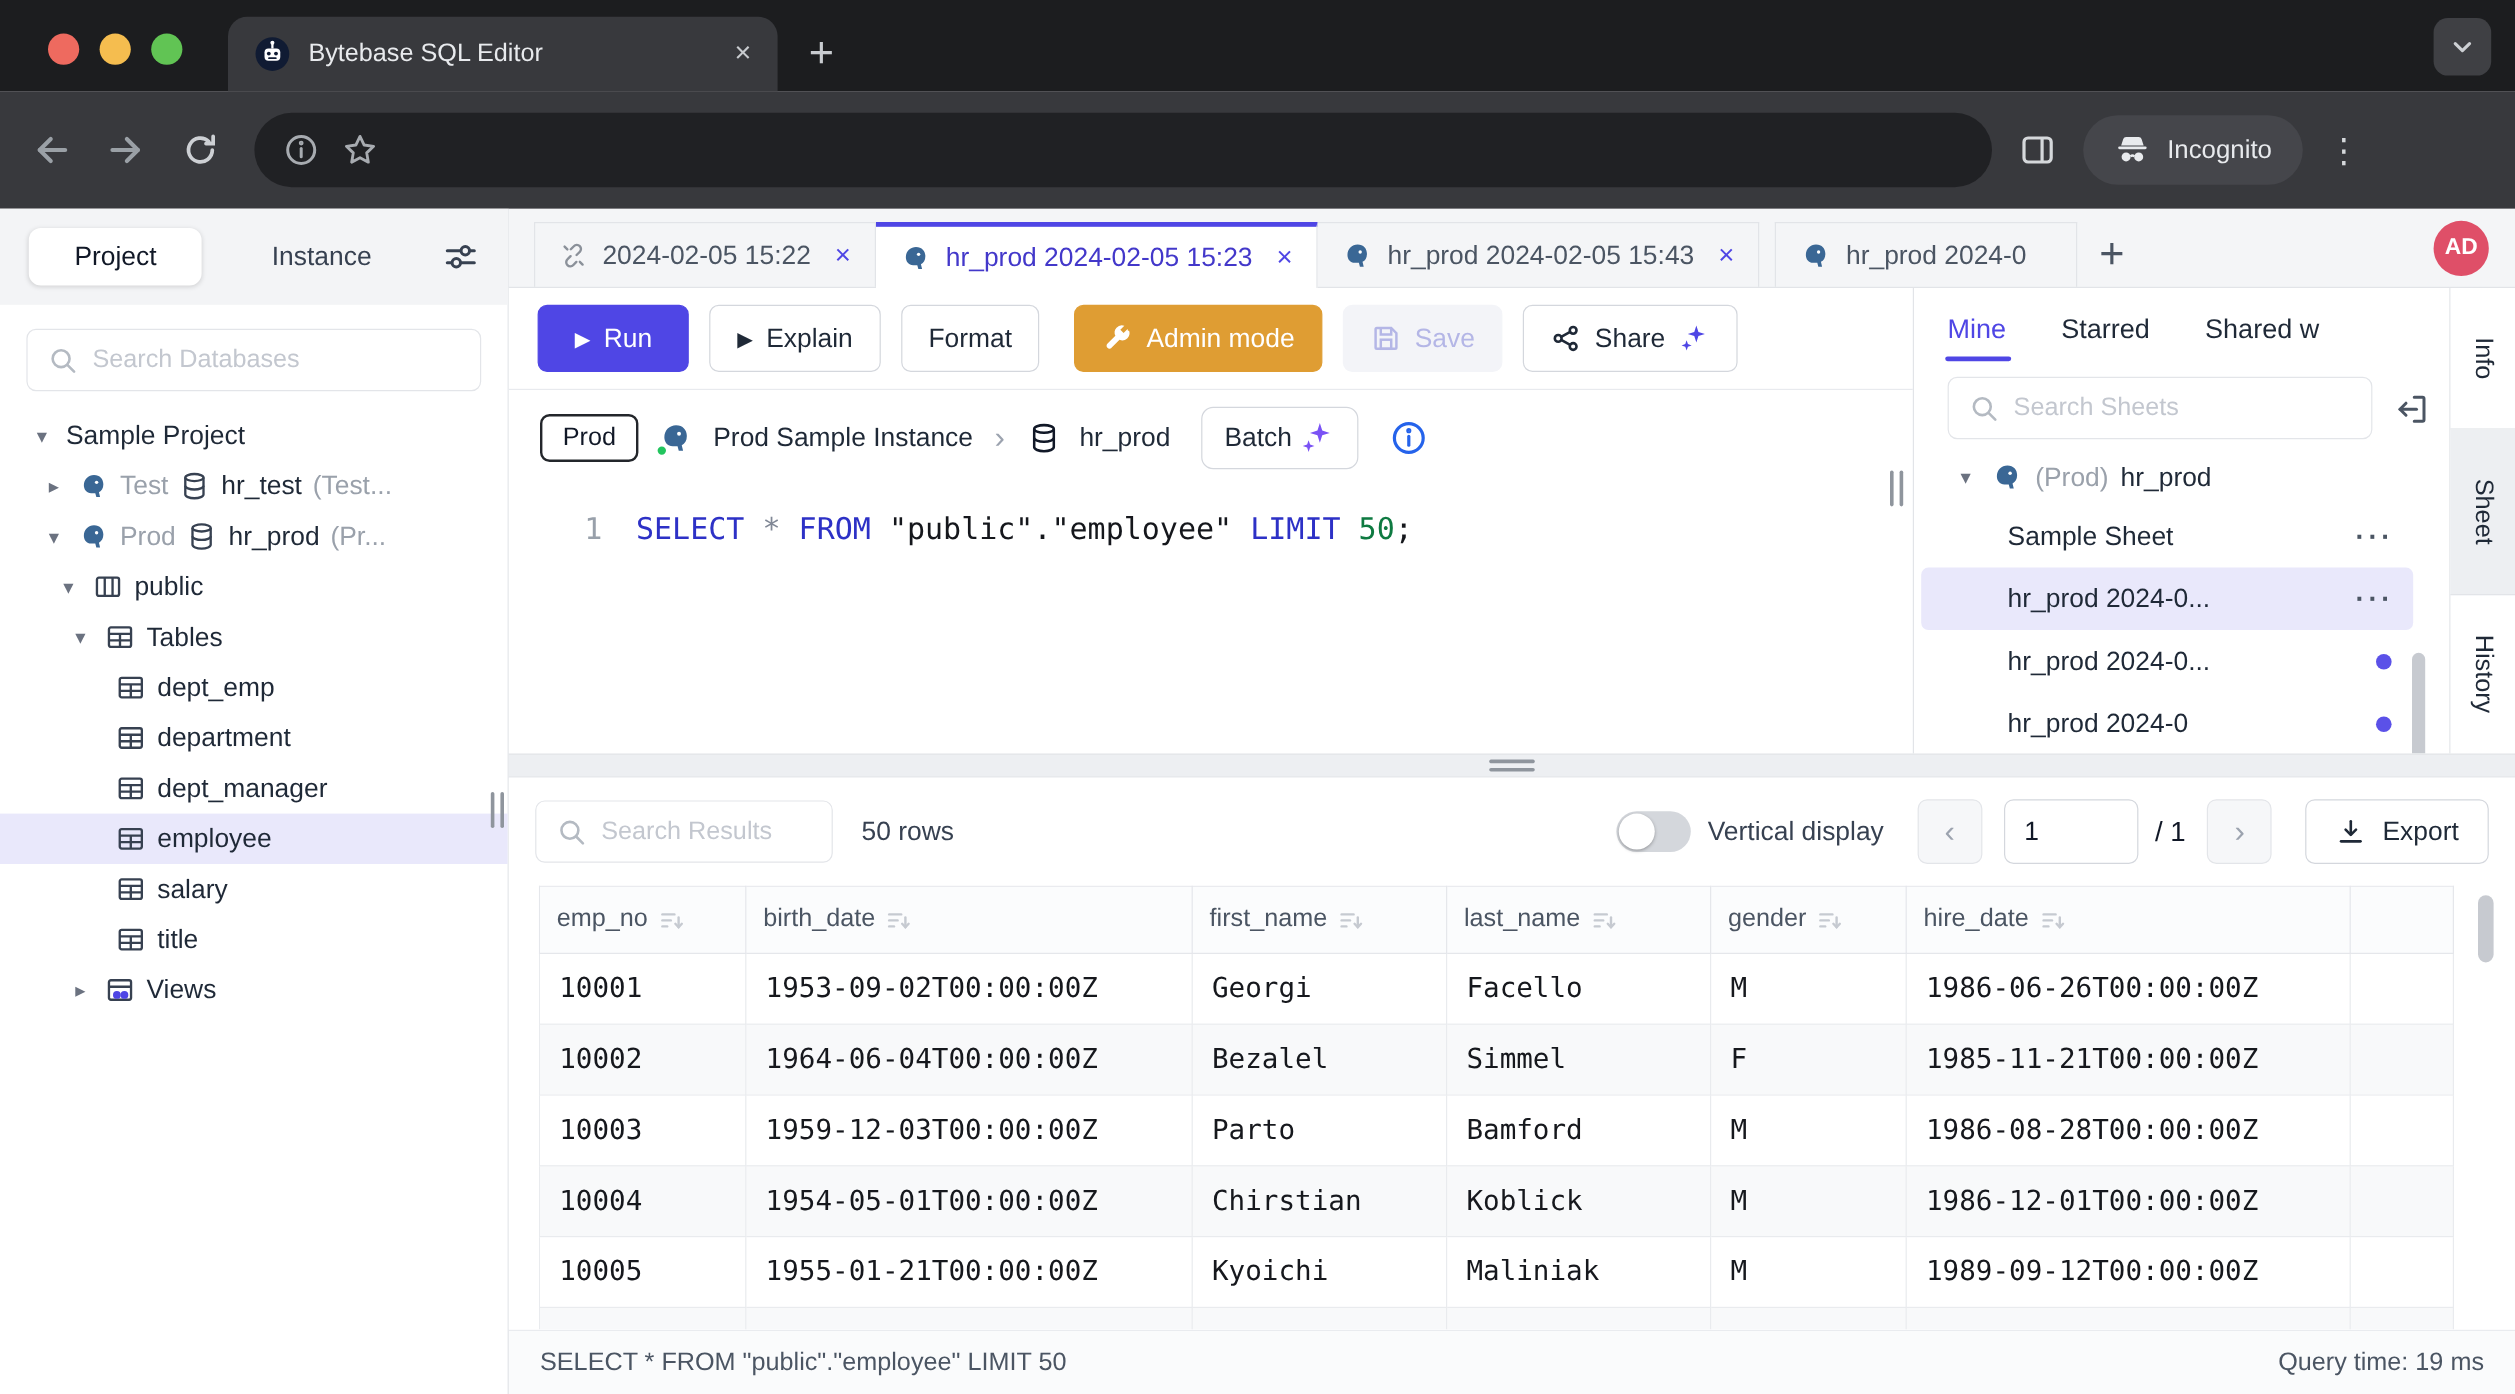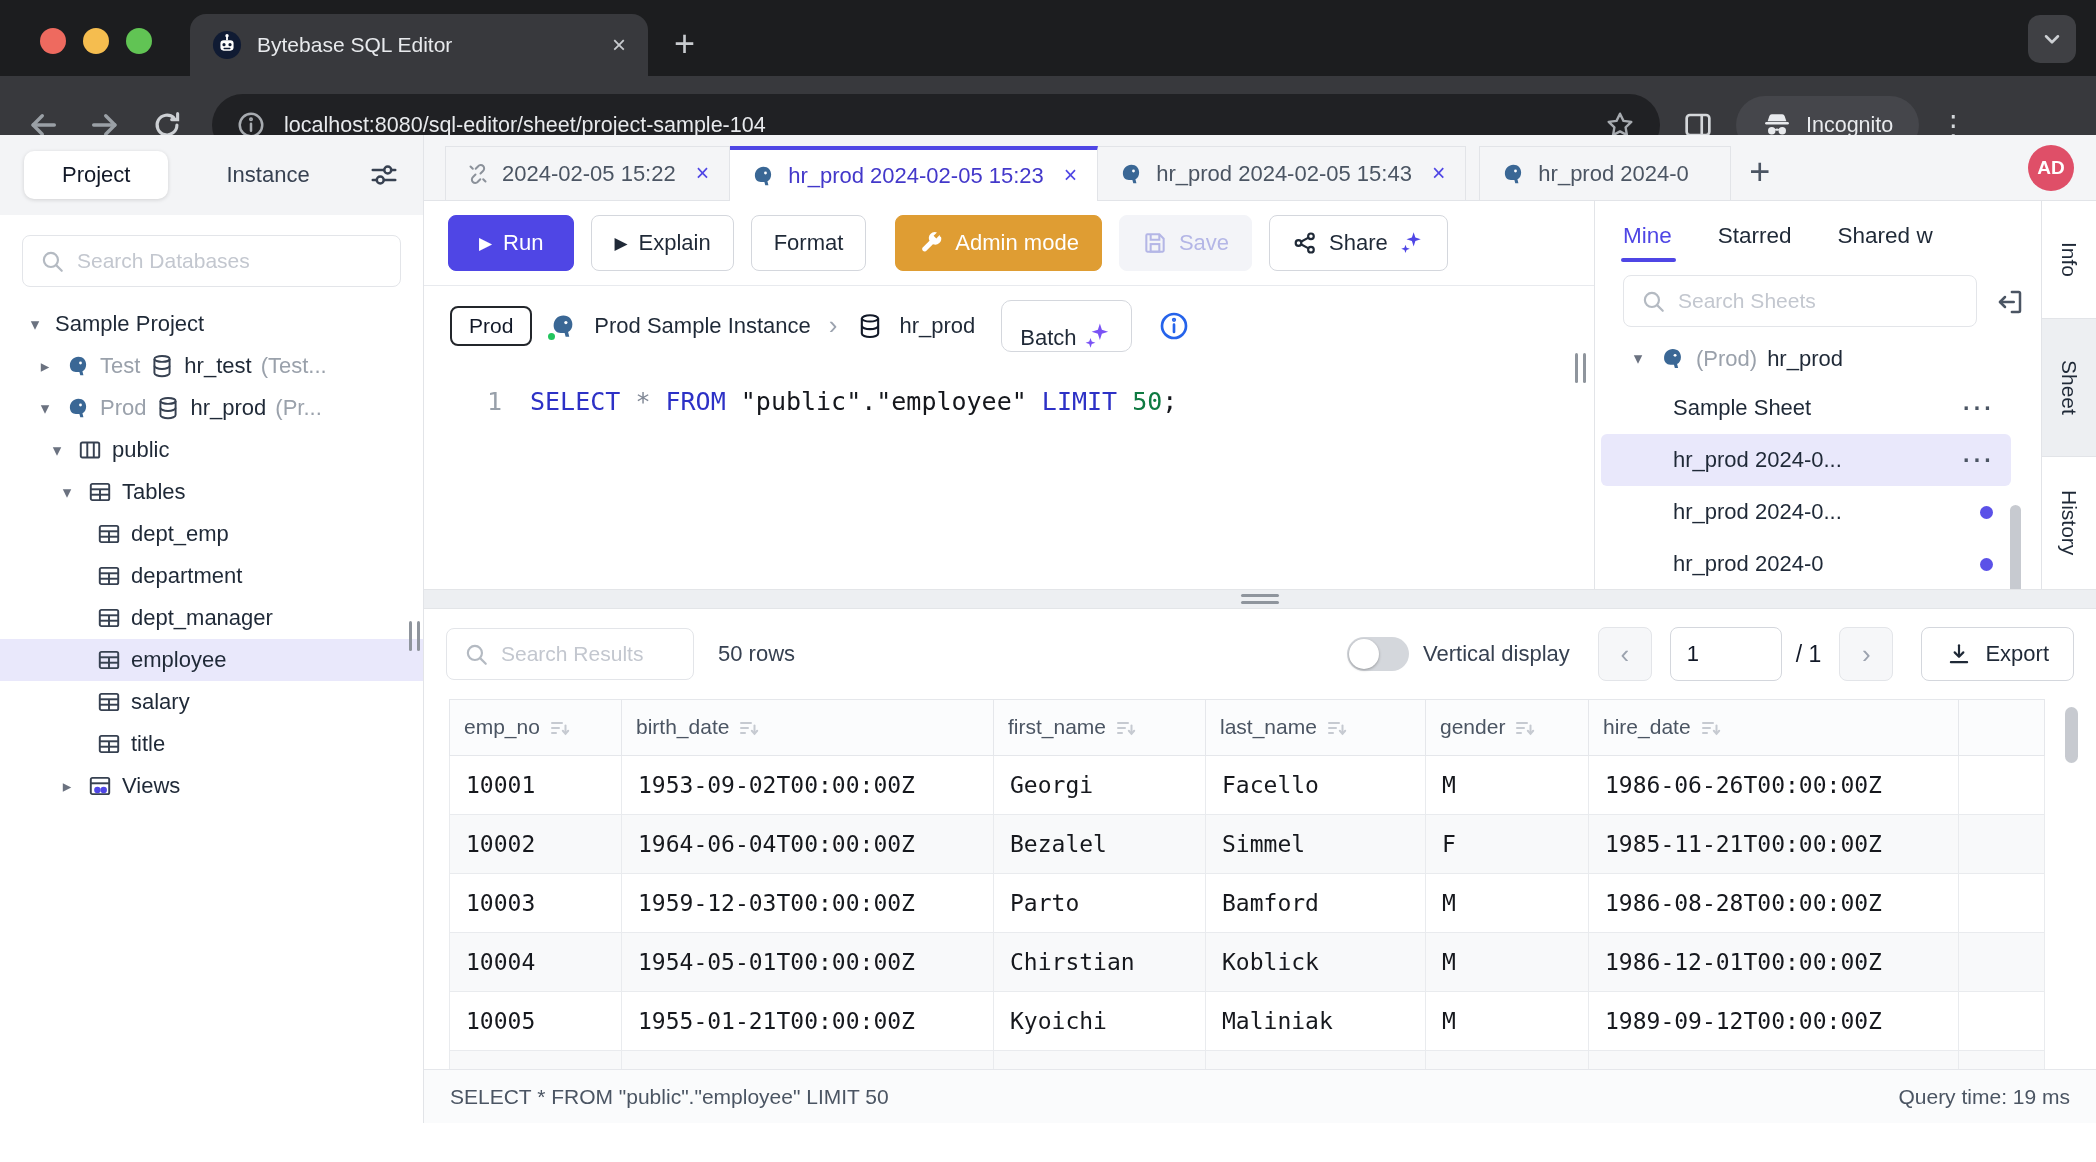--- a/index.html
+++ b/index.html
@@ -3,21 +3,21 @@
 <meta charset="utf-8">
 <style>
 * { margin:0; padding:0; box-sizing:border-box; }
 html,body { width:2096px; height:1162px; overflow:hidden; }
 body { font-family:"Liberation Sans",sans-serif; background:#fff; color:#1f2937;
   --accent:#4f46e5; --accent_text:#4338ca; --admin:#df9d33; --avatar:#df4f68; --dot:#5b51e8; --selected:#e9e8fb; }
 .screen { position:relative; width:2096px; height:1162px; }
 .ic { display:inline-block; vertical-align:middle; flex:none; }
 
 
-.chrome { height:135px; }
+.chrome { height:174px; }
 .tabstrip { height:76px; background:#1c1d1f; position:relative; display:flex; align-items:flex-end; }
 .lights { position:absolute; left:40px; top:28px; display:flex; gap:17px; }
 .light { width:26px; height:26px; border-radius:50%; }
 .l-red{background:#ee6a5f;} .l-yellow{background:#f5bd4f;} .l-green{background:#61c454;}
 .btab { margin-left:190px; width:458px; height:62px; background:#38393d; border-radius:16px 16px 0 0;
   display:flex; align-items:center; padding:0 22px; gap:15px; color:#e8eaed; }
 .btab .title { font-size:21px; flex:1; white-space:nowrap; overflow:hidden; }
 .btab .x { color:#c8cbcf; font-size:24px; }
 .newtab { color:#c8cbcf; font-size:36px; line-height:36px; margin:0 0 14px 26px; }
 .chevpill { position:absolute; right:20px; top:15px; width:48px; height:48px; border-radius:12px; background:#3f4044;
@@ -91,21 +91,21 @@
 .btn.save { background:#f3f4f8; border-color:#f3f4f8; color:#b4b6e6; }
 .btn .ic { width:26px; height:26px; }
 .spark { width:30px; height:30px; color:var(--accent); }
 .ebreadcrumb { height:79px; display:flex; align-items:center; gap:16px; padding:0 26px; font-size:22px; color:#1f2937; }
 .envchip { border:2px solid #23262b; border-radius:8px; padding:6px 17px; font-size:21px; color:#111827; }
 .pgwrap { position:relative; width:30px; height:30px; }
 .pgwrap .pic { width:30px; height:30px; }
 .gdot { position:absolute; left:-2px; bottom:-1px; width:11px; height:11px; border-radius:50%; background:#22c55e; border:2px solid #fff; }
 .csep { color:#9ca3af; font-size:26px; margin:0 2px; }
 .dbic { width:28px; height:28px; color:#111827; }
-.batch { border:1px solid #d4d7dd; border-radius:10px; height:52px; display:flex; align-items:flex-end; gap:6px; padding:0 18px; margin-left:10px; }
+.batch { border:1px solid #d4d7dd; border-radius:10px; height:52px; display:flex; align-items:center; gap:6px; padding:0 18px; margin-left:10px; }
 .batch .spark { color:#7a52f5; }
 .infoic { width:32px; height:32px; color:#2563eb; margin-left:10px; }
 .ecode { display:flex; font-family:"DejaVu Sans Mono",monospace; font-size:25px; line-height:42px; padding:16px 0 0 30px; }
 .gutter { width:48px; text-align:right; color:#98a0aa; flex:none; }
 .codeline { margin-left:28px; white-space:pre; }
 .kw{color:#2d31c6;} .op{color:#818896;} .idt{color:#15171c;} .num{color:#0e7a41;} .pl{color:#15171c;}
 .grip-right { position:absolute; right:8px; top:152px; }
 
 
 .sheetpanel { width:447px; border-left:1px solid #e2e4e8; background:#fff; position:relative; overflow:hidden; flex:none; }
@@ -328,21 +328,20 @@
       <svg class="ic navic">
           <use href="#i-fwd"></use>
         </svg>
       <svg class="ic navic lite">
           <use href="#i-reload"></use>
         </svg>
       <div class="urlbar">
         <svg class="ic" width="30" height="30">
             <use href="#i-info"></use>
           </svg>
-        <span class="url">localhost:8080/sql-editor/sheet/project-sample-104</span>
         <svg class="ic star">
             <use href="#i-star"></use>
           </svg>
       </div>
       <svg class="ic panelic">
           <use href="#i-panel"></use>
         </svg>
       <div class="incog">
         <svg class="ic">
             <use href="#i-incog"></use>

